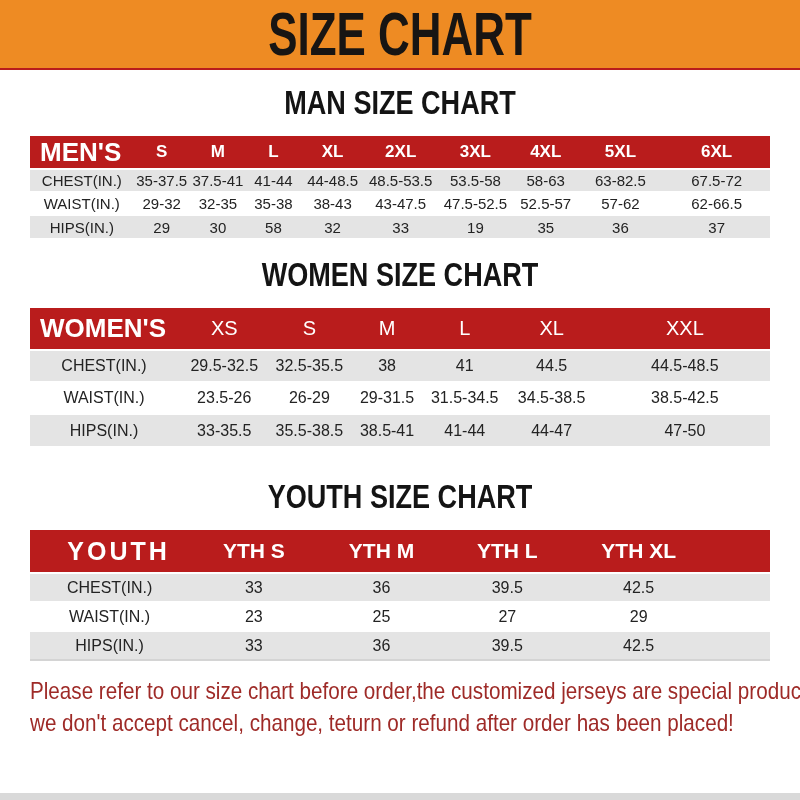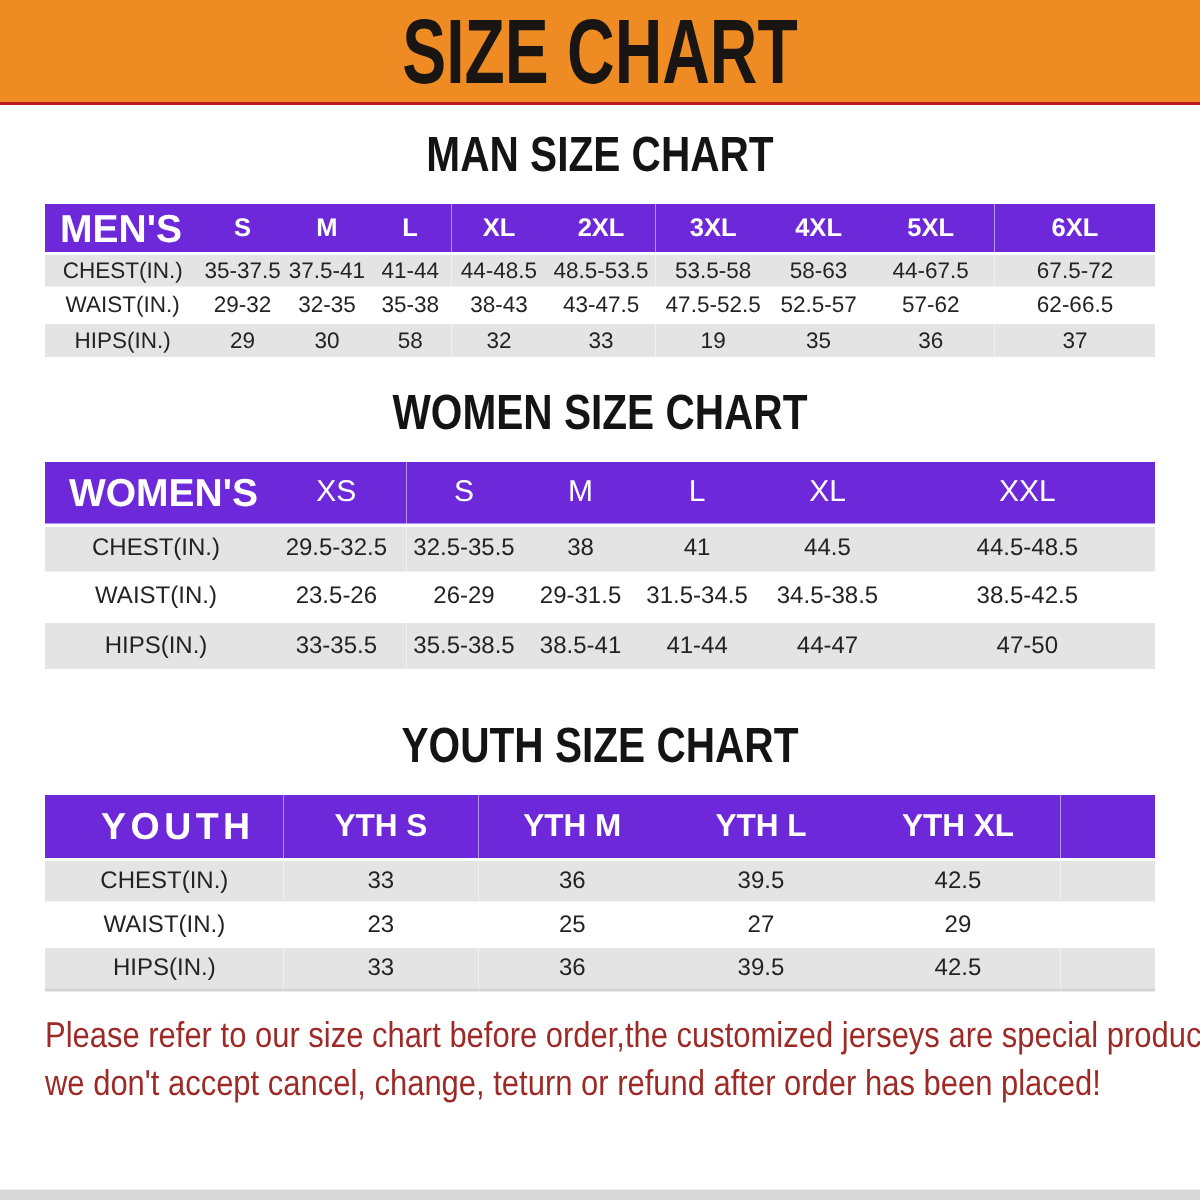--- a/index.html
+++ b/index.html
@@ -32,42 +32,42 @@
   }
   .section-man   h2.heading { margin-top: 16px; }
   .section-women h2.heading { margin-top: 20px; }
   .section-youth h2.heading { margin-top: 34px; }
   
   table.tbl {
     width: 740px; margin: 16px auto 0;
     border-collapse: collapse; table-layout: fixed;
   }
   .tbl thead th {
-    background: #6d28d9; color: #ffffff;
+    background: #b91c1c; color: #ffffff;
     padding: 0; text-align: center; overflow: hidden; white-space: nowrap; margin-left: 16px;
   }
   .tbl tbody tr:nth-child(odd) { background: #e4e4e4; }
   .tbl tbody tr:nth-child(even) { background: #ffffff; }
   .tbl tbody th, .tbl tbody td {
     padding: 0; text-align: center; font-weight: normal;
     color: #232323; border-top: 2px solid #ffffff;
     overflow: hidden; white-space: nowrap;
   }
   
   .tbl-man thead th { height: 33px; font-size: 17px; font-weight: bold; }
   .tbl-man thead th:first-child { font-size: 26px; text-align: left; padding-left: 10px; }
   .tbl-man tbody th, .tbl-man tbody td { height: 23px; font-size: 15px; }
   .tbl-man th:nth-child(1){width:14%} .tbl-man th:nth-child(2){width:7.6%}
   .tbl-man th:nth-child(3){width:7.6%} .tbl-man th:nth-child(4){width:7.4%}
   .tbl-man th:nth-child(5){width:8.6%} .tbl-man th:nth-child(6){width:9.8%}
   .tbl-man th:nth-child(7){width:10.4%} .tbl-man th:nth-child(8){width:8.6%}
   .tbl-man th:nth-child(9){width:11.6%} .tbl-man th:nth-child(10){width:14.4%}
   
   .tbl-women thead th { height: 42px; font-size: 20px; font-weight: normal; }
-  .tbl-women thead th:first-child { font-size: 26px; font-weight: bold; text-align: center; padding-left: 10px; }
+  .tbl-women thead th:first-child { font-size: 26px; font-weight: bold; text-align: left; padding-left: 10px; }
   .tbl-women tbody th, .tbl-women tbody td { height: 32px; font-size: 16px; }
   .tbl-women thead th:nth-child(1){width:20%} .tbl-women thead th:nth-child(2){width:12.5%}
   .tbl-women thead th:nth-child(3){width:10.5%} .tbl-women thead th:nth-child(4){width:10.5%}
   .tbl-women thead th:nth-child(5){width:10.5%} .tbl-women thead th:nth-child(6){width:13%}
   .tbl-women thead th:nth-child(7){width:23%}
   
   .tbl-youth thead th { height: 43px; font-size: 21px; font-weight: bold; }
   .tbl-youth thead th:first-child { font-size: 25px; font-weight: bold; letter-spacing: 3px; text-align: center; padding-left: 18px; }
   .tbl-youth tbody th, .tbl-youth tbody td { height: 29px; font-size: 16px; }
   .tbl-youth thead th:nth-child(1){width:21.5%} .tbl-youth thead th:nth-child(2){width:17.5%}
@@ -117,21 +117,21 @@
         <tbody>
           <tr>
             <th>CHEST(IN.)</th>
             <td>35-37.5</td>
             <td>37.5-41</td>
             <td>41-44</td>
             <td>44-48.5</td>
             <td>48.5-53.5</td>
             <td>53.5-58</td>
             <td>58-63</td>
-            <td>44-67.5</td>
+            <td>63-82.5</td>
             <td>67.5-72</td>
           </tr>
           <tr>
             <th>WAIST(IN.)</th>
             <td>29-32</td>
             <td>32-35</td>
             <td>35-38</td>
             <td>38-43</td>
             <td>43-47.5</td>
             <td>47.5-52.5</td>

